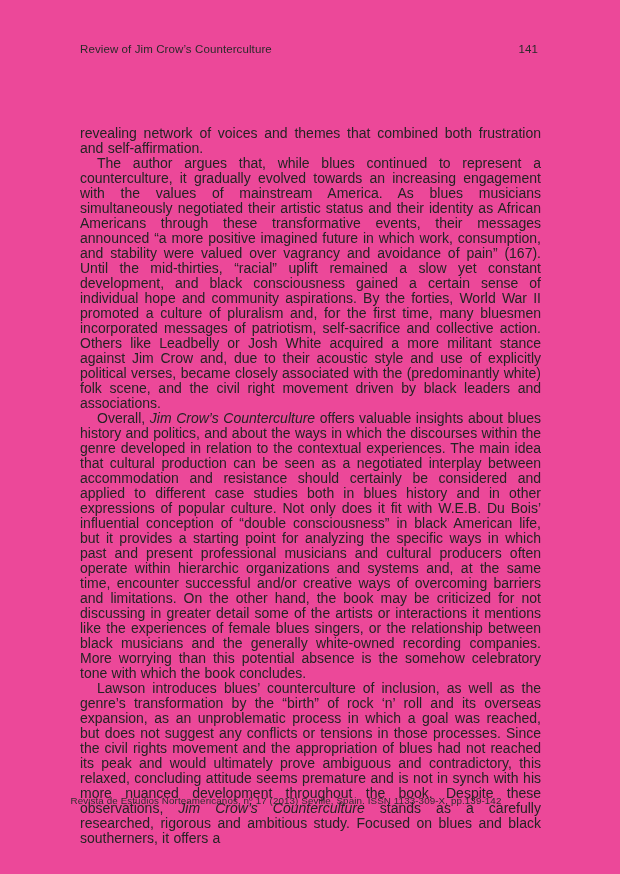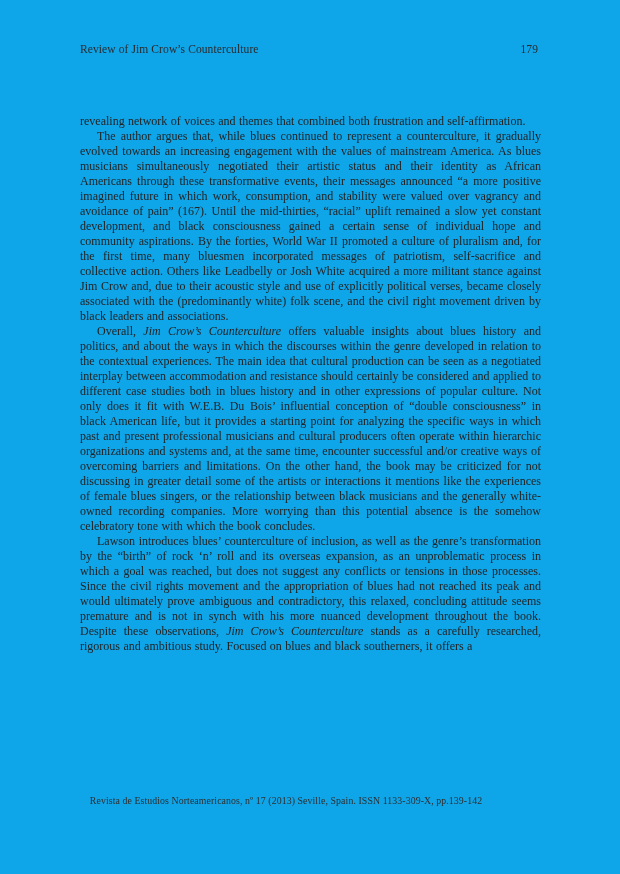--- a/index.html
+++ b/index.html
@@ -5,43 +5,43 @@
   html, body {
     margin: 0;
     padding: 0;
     background: #e8e8e8;
   }
   .page {
     position: relative;
     width: 620px;
     height: 874px;
     margin: 0 auto;
-    background: #0ea5e9;
+    background: #ec4899;
     color: #1f1f1f;
-    font-family: Liberation Serif, serif;
+    font-family: Liberation Sans, sans-serif;
     overflow: hidden;
   }
   .running-header {
     position: absolute;
     top: 43px;
     left: 80px;
     width: 458px;
     display: flex;
     justify-content: space-between;
     align-items: baseline;
     font-size: 11.5px;
     letter-spacing: 0.1px;
     color: #2a2a2a;
   }
   .body-text {
     position: absolute;
-    top: 114px;
+    top: 126px;
     left: 80px;
     width: 461px;
-    font-size: 12px;
+    font-size: 14px;
     line-height: 15px;
     color: #242424;
   }
   .body-text p.para {
     margin: 0;
     text-align: justify;
     word-spacing: 0.4px;
   }
   .body-text p.indent {
     text-indent: 17px;
@@ -60,21 +60,21 @@
     letter-spacing: 0.1px;
   }
 </style>
 </head>
 <body>
 
 <div class="page">
 
   <div class="running-header">
     <span>Review of Jim Crow’s Counterculture</span>
-    <span>179</span>
+    <span>141</span>
   </div>
 
   <div class="body-text">
       <p class="para"><span>revealing network of voices and themes that combined both frustration and self-affirmation.</span></p>
       <p class="para indent"><span>The author argues that, while blues continued to represent a counterculture, it gradually evolved towards an increasing engagement with the values of mainstream America. As blues musicians simultaneously negotiated their artistic status and their identity as African Americans through these transformative events, their messages announced “a more positive imagined future in which work, consumption, and stability were valued over vagrancy and avoidance of pain” (167). Until the mid-thirties, “racial” uplift remained a slow yet constant development, and black consciousness gained a certain sense of individual hope and community aspirations. By the forties, World War II promoted a culture of pluralism and, for the first time, many bluesmen incorporated messages of patriotism, self-sacrifice and collective action. Others like Leadbelly or Josh White acquired a more militant stance against Jim Crow and, due to their acoustic style and use of explicitly political verses, became closely associated with the (predominantly white) folk scene, and the civil right movement driven by black leaders and associations.</span></p>
       <p class="para indent"><span>Overall, </span><span class="italic">Jim Crow’s Counterculture</span><span> offers valuable insights about blues history and politics, and about the ways in which the discourses within the genre developed in relation to the contextual experiences. The main idea that cultural production can be seen as a negotiated interplay between accommodation and resistance should certainly be considered and applied to different case studies both in blues history and in other expressions of popular culture. Not only does it fit with W.E.B. Du Bois’ influential conception of “double consciousness” in black American life, but it provides a starting point for analyzing the specific ways in which past and present professional musicians and cultural producers often operate within hierarchic organizations and systems and, at the same time, encounter successful and/or creative ways of overcoming barriers and limitations. On the other hand, the book may be criticized for not discussing in greater detail some of the artists or interactions it mentions like the experiences of female blues singers, or the relationship between black musicians and the generally white-owned recording companies. More worrying than this potential absence is the somehow celebratory tone with which the book concludes.</span></p>
       <p class="para indent"><span>Lawson introduces blues’ counterculture of inclusion, as well as the genre’s transformation by the “birth” of rock ‘n’ roll and its overseas expansion, as an unproblematic process in which a goal was reached, but does not suggest any conflicts or tensions in those processes. Since the civil rights movement and the appropriation of blues had not reached its peak and would ultimately prove ambiguous and contradictory, this relaxed, concluding attitude seems premature and is not in synch with his more nuanced development throughout the book. Despite these observations, </span><span class="italic">Jim Crow’s Counterculture</span><span> stands as a carefully researched, rigorous and ambitious study. Focused on blues and black southerners, it offers a</span></p>
     </div>
 
   <div class="page-footer">Revista de Estudios Norteamericanos, nº 17 (2013) Seville, Spain. ISSN 1133-309-X, pp.139-142</div>

